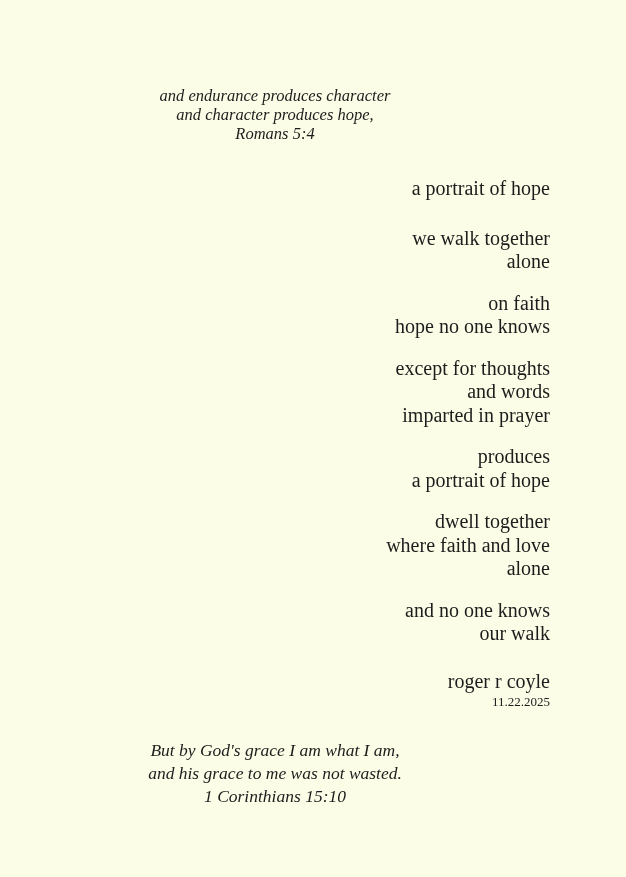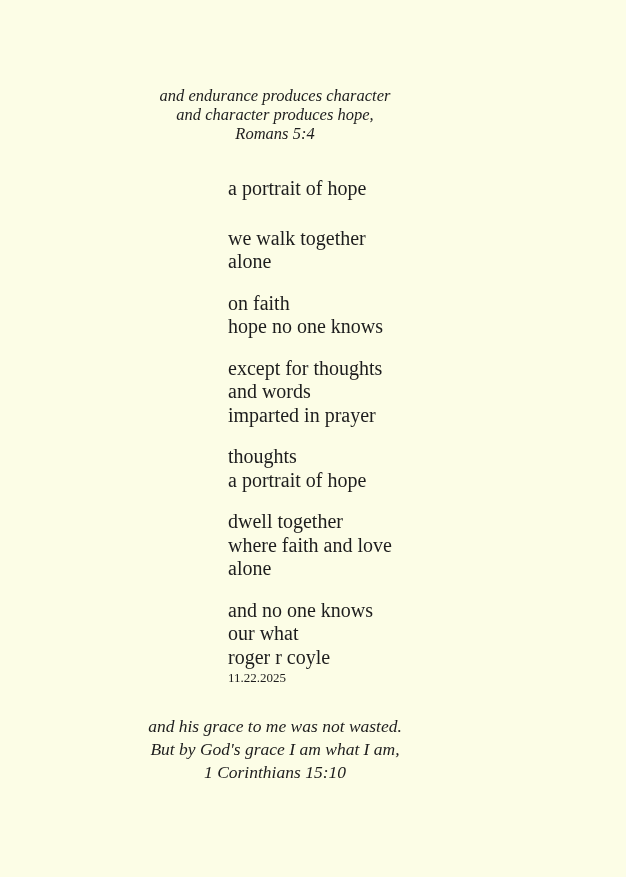--- a/index.html
+++ b/index.html
@@ -26,29 +26,30 @@
   .epigraph-top {
     padding-top: 86px;
     font-size: 16.5px;
     line-height: 19px;
   }
   .poem {
     margin-left: 228px;
     margin-top: 34px;
     font-size: 20px;
     line-height: 23.5px;
-    text-align: left;
+    text-align: right;
   }
   .poem-title {
     margin-bottom: 26px;
   }
   .stanza + .stanza {
     margin-top: 18px;
   }
   .author-block {
+    margin-top: 24px;
   }
   .poem-date {
     font-size: 13px;
     line-height: 18px;
   }
   .epigraph-bottom {
     margin-top: 28px;
     font-size: 17.5px;
     line-height: 23px;
   }
@@ -77,40 +78,40 @@
       <div class="poem-line">hope no one knows</div>
     </div>
 
     <div class="stanza">
       <div class="poem-line">except for thoughts</div>
       <div class="poem-line">and words</div>
       <div class="poem-line">imparted in prayer</div>
     </div>
 
     <div class="stanza">
-      <div class="poem-line">thoughts</div>
+      <div class="poem-line">produces</div>
       <div class="poem-line">a portrait of hope</div>
     </div>
 
     <div class="stanza">
       <div class="poem-line">dwell together</div>
       <div class="poem-line">where faith and love</div>
       <div class="poem-line">alone</div>
     </div>
 
     <div class="stanza">
       <div class="poem-line">and no one knows</div>
-      <div class="poem-line">our what</div>
+      <div class="poem-line">our walk</div>
     </div>
 
     <div class="author-block">
       <div class="poem-line">roger r coyle</div>
       <div class="poem-date">11.22.2025</div>
     </div>
   </div>
 
   <div class="epigraph epigraph-bottom">
+    <div class="ep-line">But by God's grace I am what I am,</div>
     <div class="ep-line">and his grace to me was not wasted.</div>
-    <div class="ep-line">But by God's grace I am what I am,</div>
     <div class="ep-line">1 Corinthians 15:10</div>
   </div>
 
 </div>
 
 </body></html>

